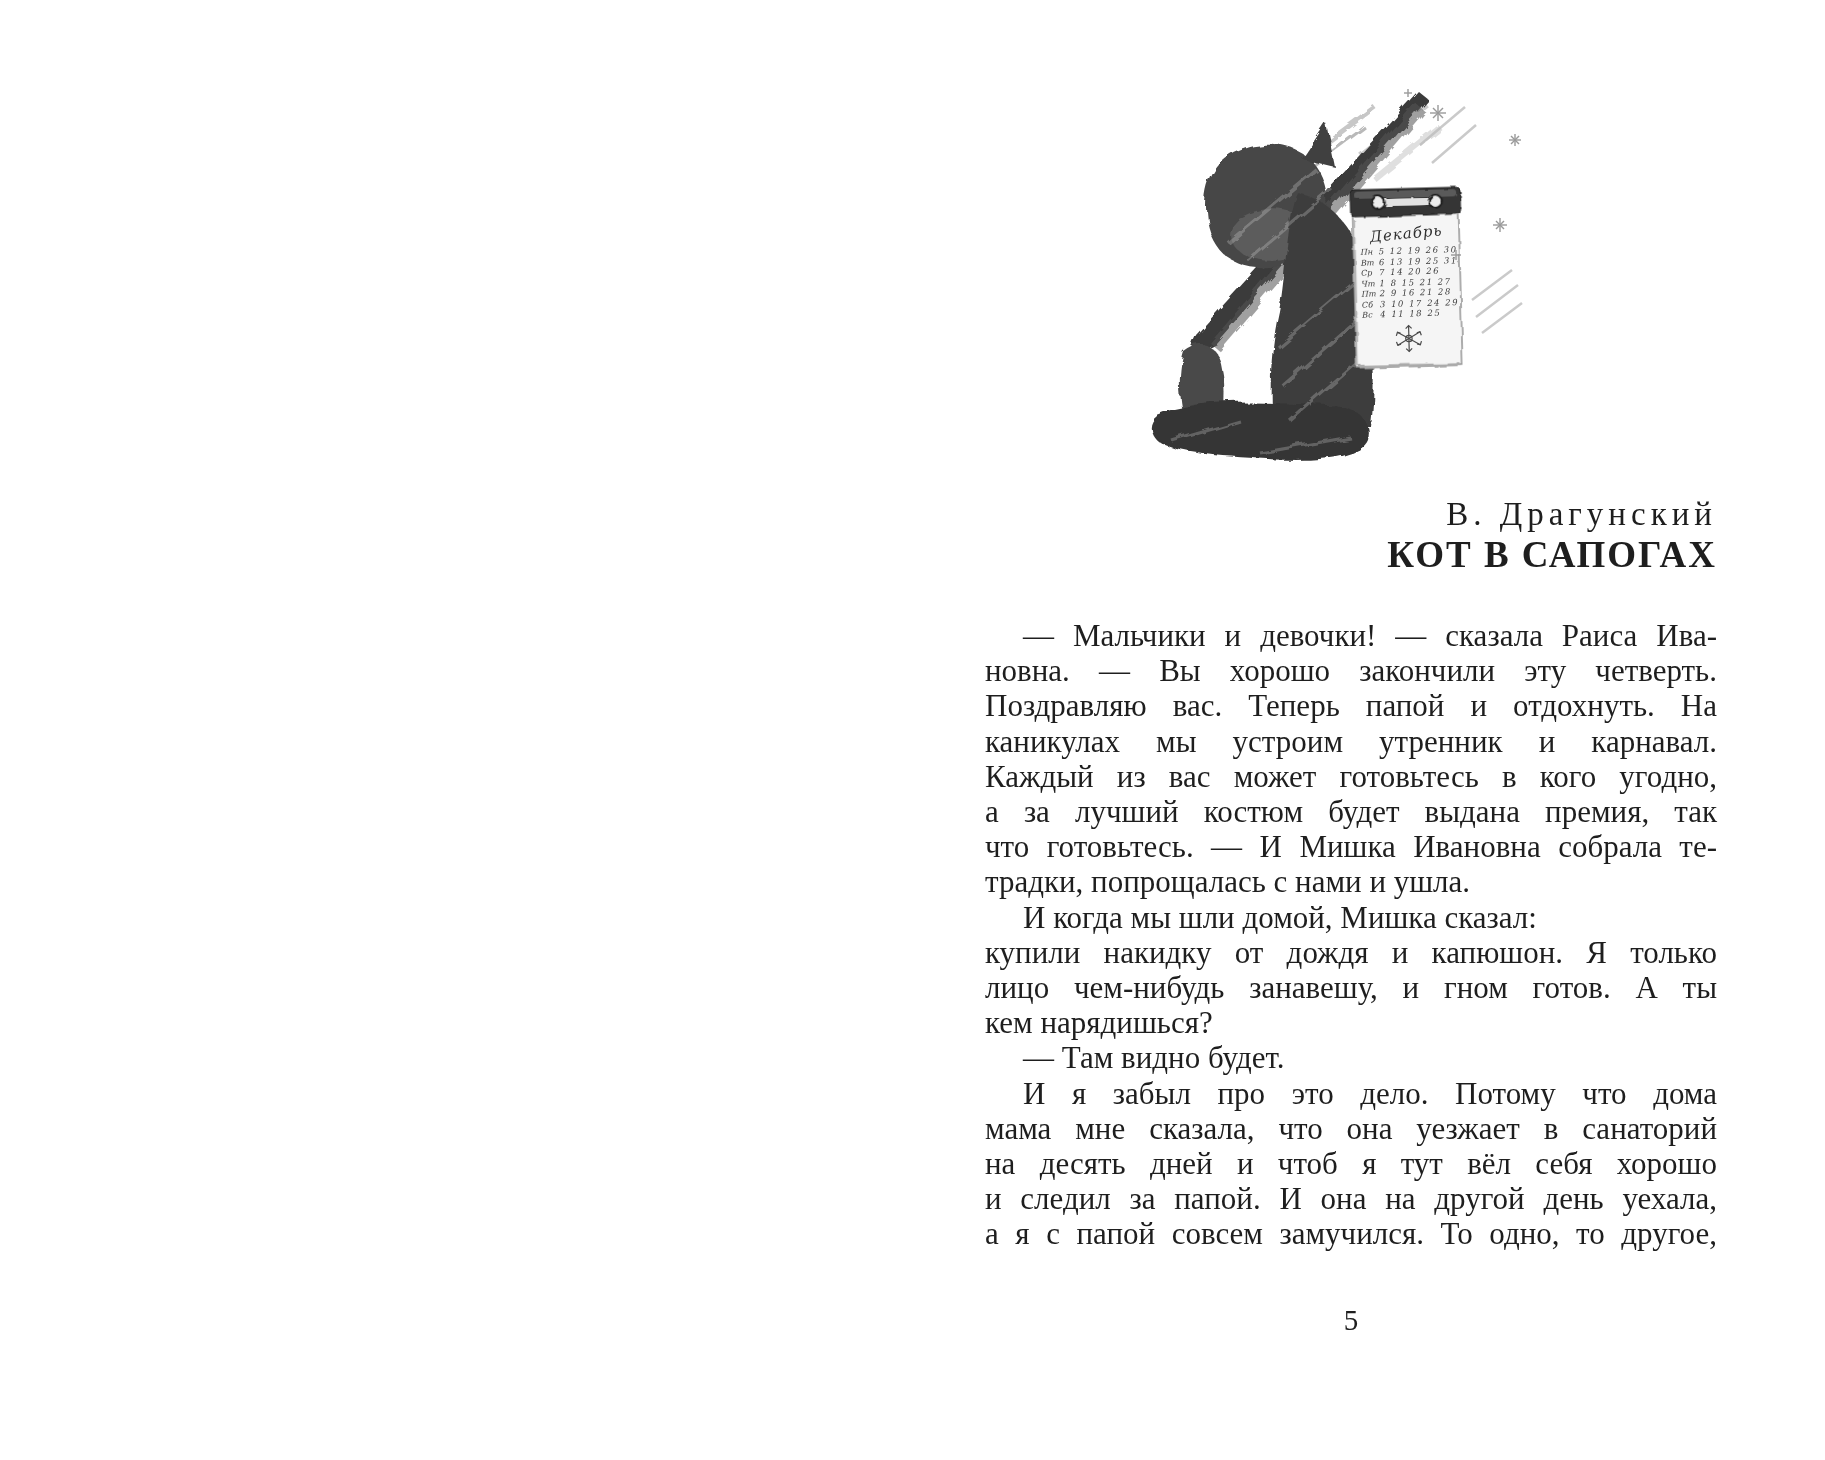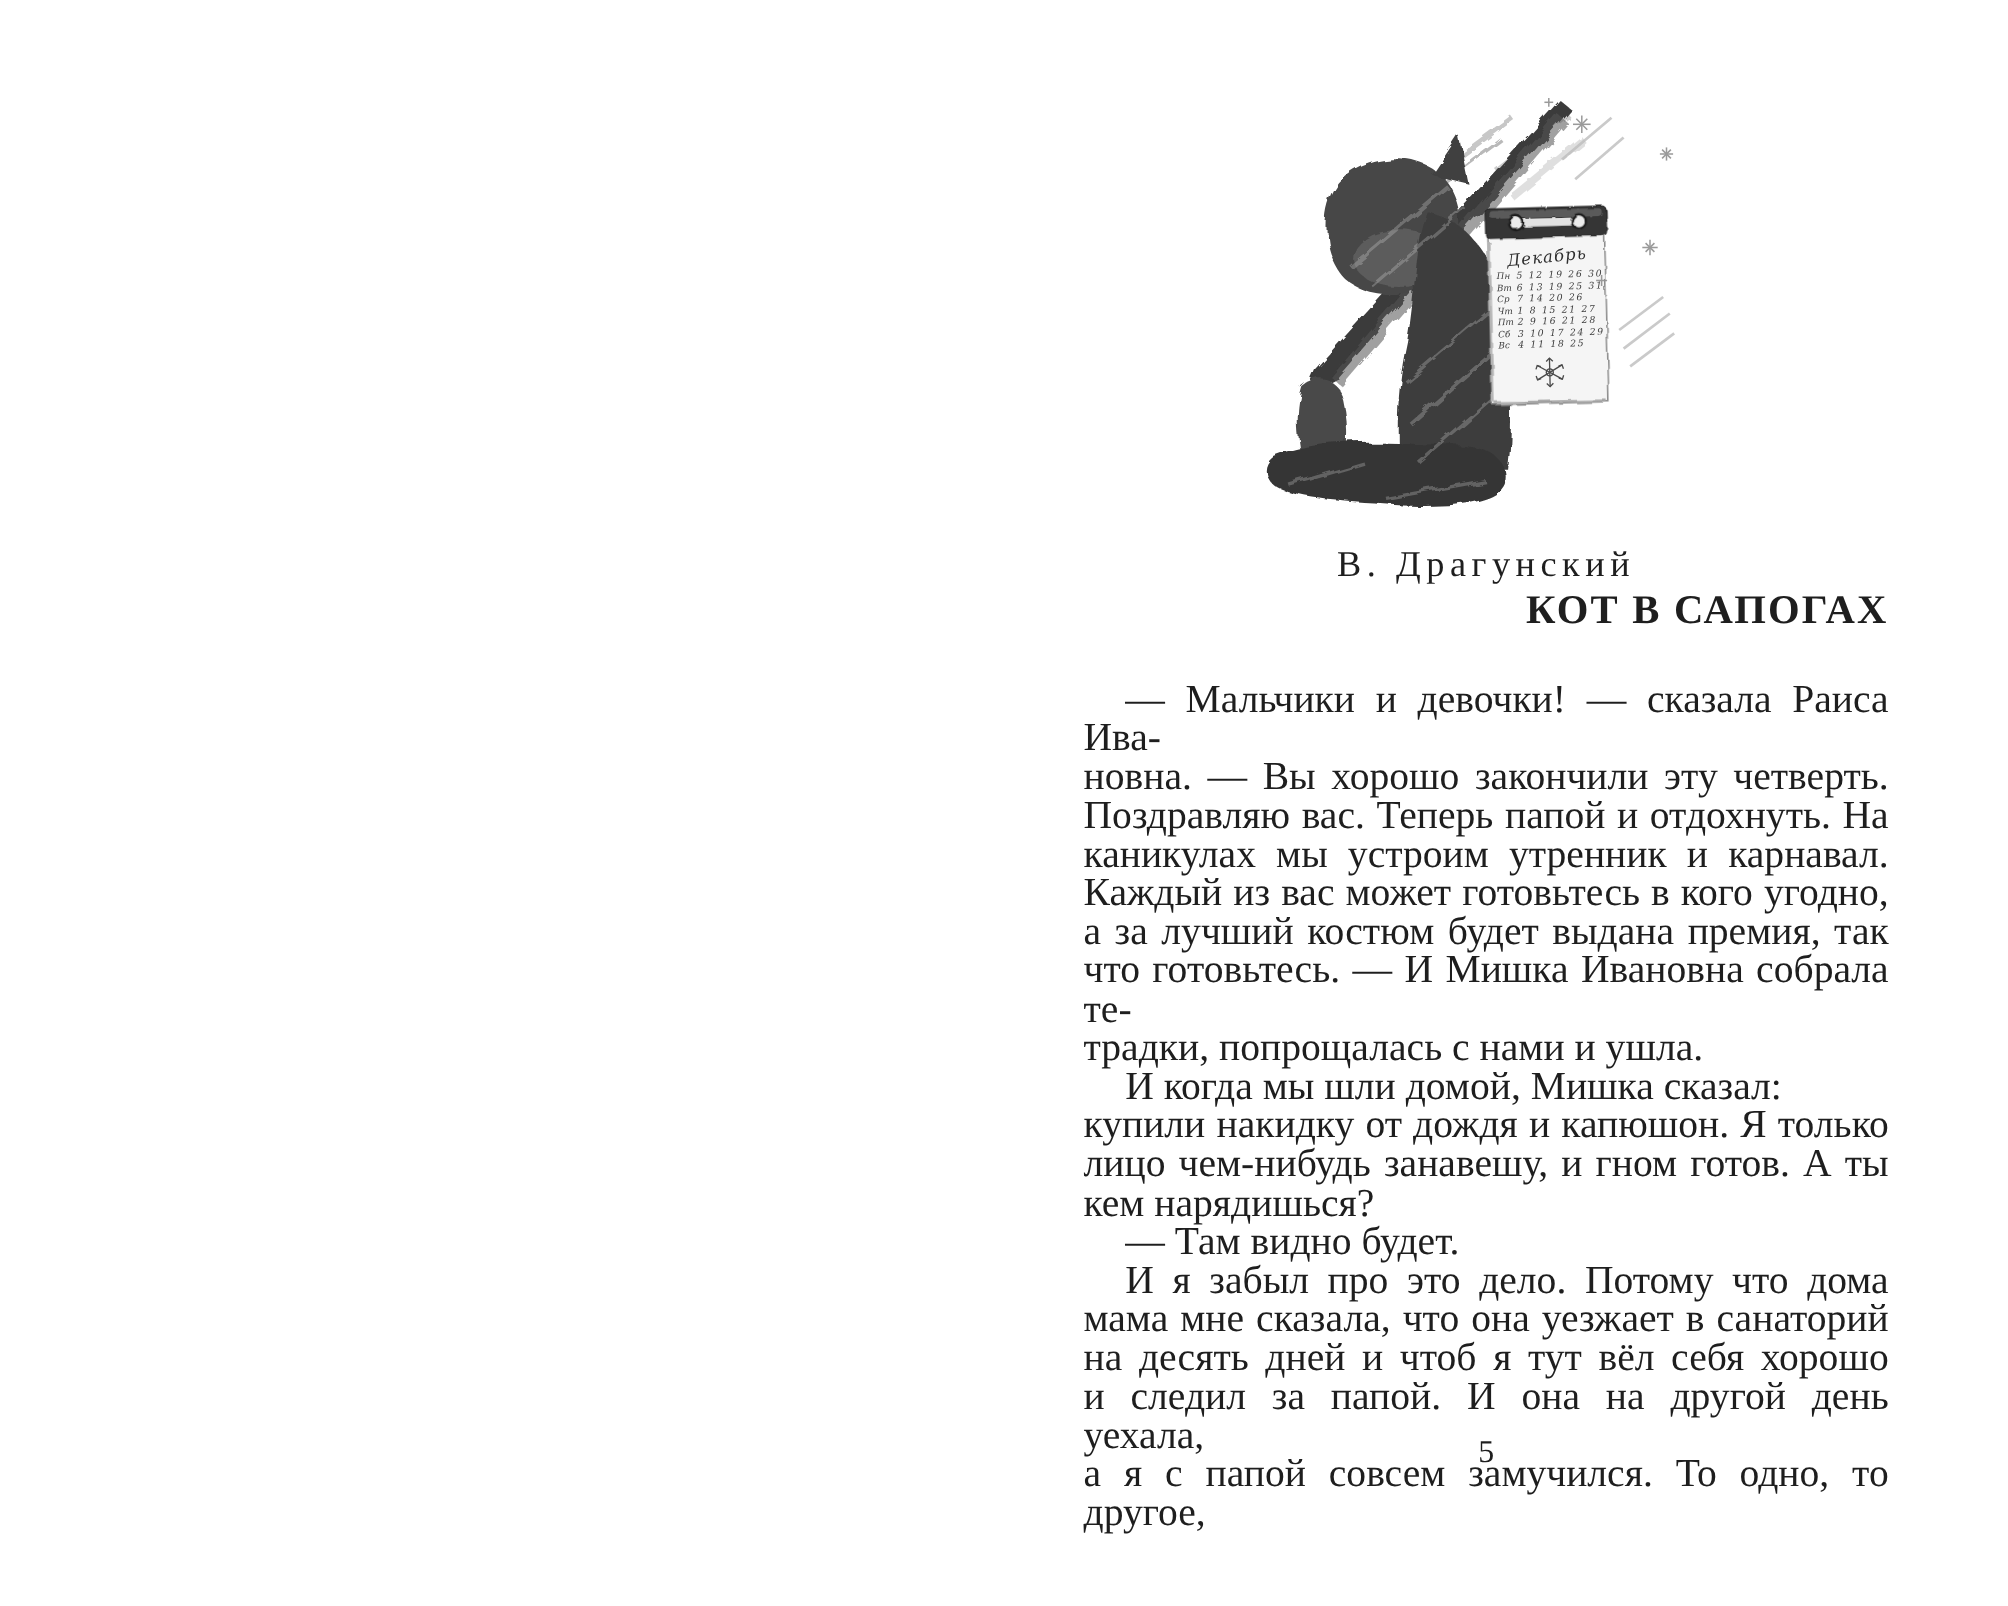--- a/index.html
+++ b/index.html
@@ -23,30 +23,30 @@
   .cal-month{
     margin-top:36px;text-align:center;font-size:15px;letter-spacing:1px;
     transform:rotate(-4deg);color:#2f2f2f;
   }
   .cal-rows{padding:3px 6px 0 9px;}
   .cal-row{display:flex;gap:3px;height:10.5px;align-items:baseline;}
   .cal-day{font-size:8px;width:15px;flex:none;}
   .cal-nums{font-size:8.5px;letter-spacing:1.5px;white-space:nowrap;}
 
   .author{
-    position:absolute;left:73px;top:496px;width:732px;text-align:center;
+    position:absolute;left:73px;top:496px;width:732px;text-align:right;
     font-size:33px;letter-spacing:5px;
   }
   .title{
     position:absolute;left:73px;top:533px;width:732px;text-align:right;
     font-size:37px;font-weight:bold;letter-spacing:2px;margin:0;
   }
   .body-text{
     position:absolute;left:73px;top:618px;width:732px;
-    font-size:36px;line-height:35.2px;
+    font-size:31px;line-height:35.2px;
   }
   .line{text-align:justify;}
   .line.just{text-align-last:justify;}
   .line.indent{text-indent:38px;}
   .page-number{
     position:absolute;left:73px;top:1304px;width:732px;text-align:center;font-size:29px;
   }
 </style>
 </head>
 <body>

